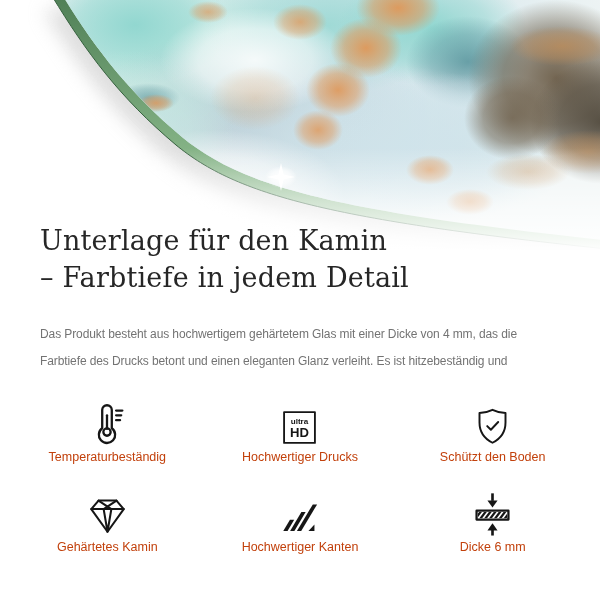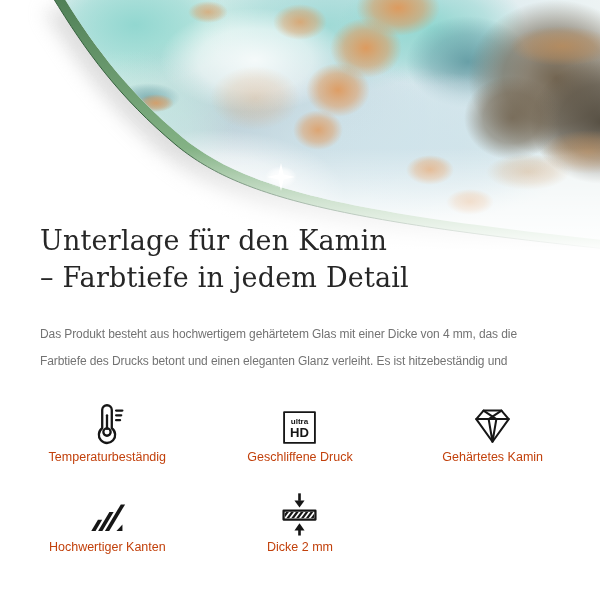--- a/index.html
+++ b/index.html
@@ -169,23 +169,32 @@
     </div>
 
     <div class="feature">
       <div class="icon-box">
         <svg width="37" height="37" viewBox="0 0 48 48">
           <rect class="ic" x="4" y="4" width="40" height="40" stroke-width="3"></rect>
           <text x="24" y="20" text-anchor="middle" font-family="Liberation Sans, sans-serif" font-size="10.5" font-weight="bold" fill="#161616">ultra</text>
           <text x="24" y="36.5" text-anchor="middle" font-family="Liberation Sans, sans-serif" font-size="17" font-weight="bold" fill="#161616">HD</text>
         </svg>
       </div>
-      <div class="flabel">Geschliffene Druck</div>
-    </div>
-
+      <div class="flabel">Hochwertiger Drucks</div>
+    </div>
+
+    <div class="feature">
+      <div class="icon-box">
+        <svg width="39" height="39" viewBox="0 0 48 48">
+          <path class="ic" stroke-width="2.6" d="M24 3.5 C28 5.5 33.5 7 40 7.5 V19 C40 30.5 33.8 39 24 44 C14.2 39 8 30.5 8 19 V7.5 C14.5 7 20 5.5 24 3.5 Z"></path>
+          <path class="ic" stroke-width="2.6" d="M17.5 23.5 L22 28 L31 18.5"></path>
+        </svg>
+      </div>
+      <div class="flabel">Schützt den Boden</div>
+    </div>
 
     <div class="feature">
       <div class="icon-box">
         <svg width="41" height="41" viewBox="0 0 48 48">
           <path class="ic" stroke-width="2.2" d="M24 43 L5 16.5 L13.5 6.5 H34.5 L43 16.5 Z"></path>
           <line class="ic" stroke-width="1.9" x1="5" y1="16.5" x2="43" y2="16.5"></line>
           <line class="ic" stroke-width="1.9" x1="13.5" y1="6.5" x2="28.5" y2="16.5"></line>
           <line class="ic" stroke-width="1.9" x1="34.5" y1="6.5" x2="19.5" y2="16.5"></line>
           <path class="ic" stroke-width="1.9" d="M19.5 16.5 L24 43 L28.5 16.5"></path>
         </svg>
@@ -222,17 +231,17 @@
               <line x1="19.6" y1="32" x2="28.6" y2="20"></line>
               <line x1="24.8" y1="32" x2="33.8" y2="20"></line>
               <line x1="30" y1="32" x2="39" y2="20"></line>
               <line x1="35.2" y1="32" x2="44.2" y2="20"></line>
             </g>
           </g>
           <path class="icf" d="M24 34.5 L18.6 42 H29.4 Z"></path>
           <rect class="icf" x="22.6" y="41.5" width="2.8" height="6"></rect>
         </svg>
       </div>
-      <div class="flabel">Dicke 2 mm</div>
+      <div class="flabel">Dicke 6 mm</div>
     </div>
 
   </div>
 </div>
 
 </body></html>

